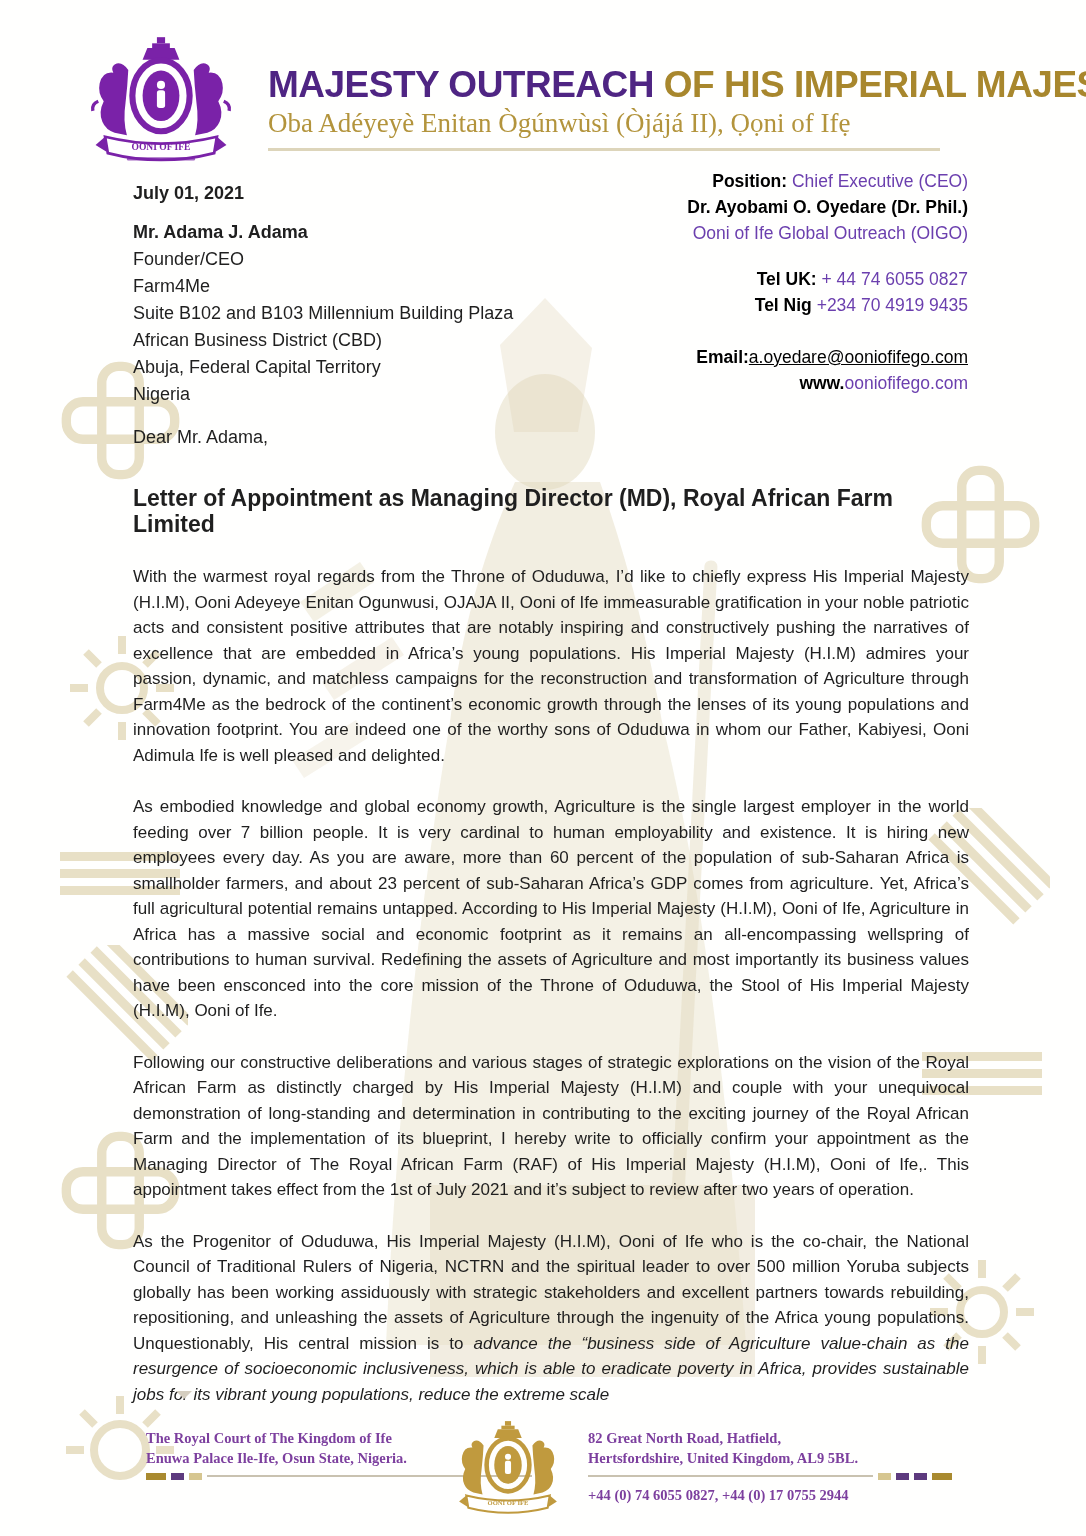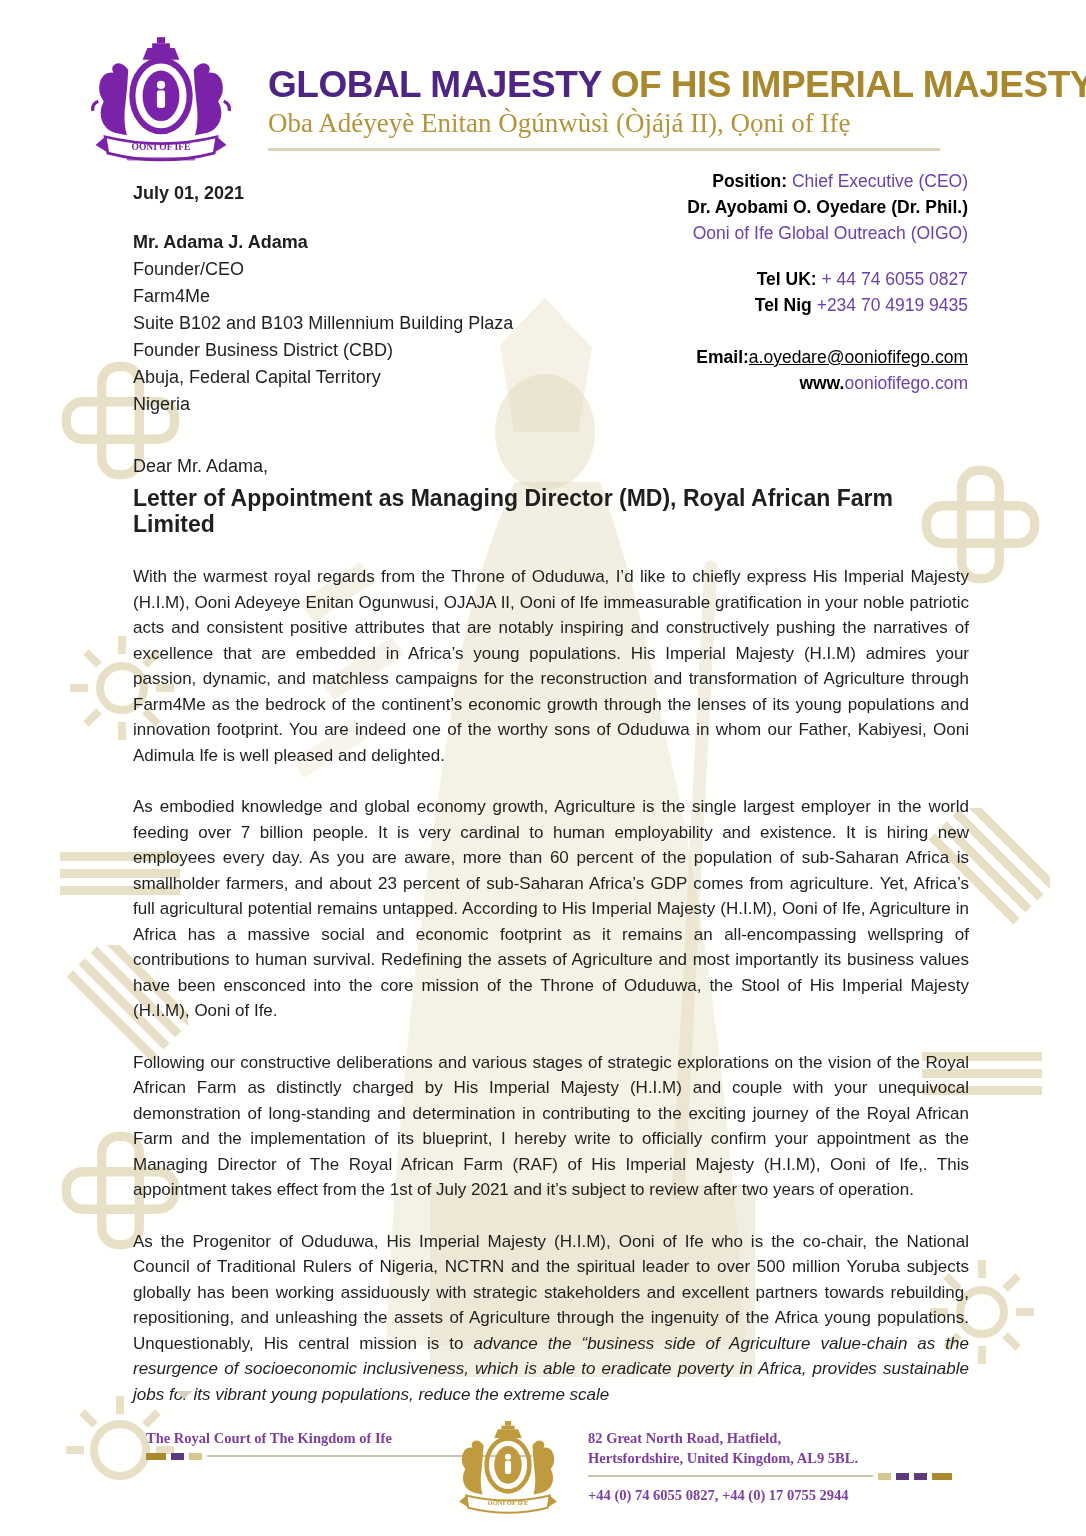--- a/index.html
+++ b/index.html
@@ -23,23 +23,23 @@
   .head-rule { width:672px; height:3px; background:#ddd5ba; margin-top:9px; }
 
   
   .contact { position:absolute; right:118px; top:168px; text-align:right; color:#6b3fae; font-size:17.5px; line-height:26px; }
   .contact .b { font-weight:bold; color:#000000; }
   .gap20 { height:20px; } .gap26 { height:26px; }
   .email-link { color:#000000; text-decoration:underline; cursor:pointer; }
 
   
   .leftcol { position:absolute; left:133px; top:180px; font-size:18px; line-height:27px; }
-  .date { font-weight:bold; margin-bottom:22px; }
+  .date { font-weight:bold; margin-bottom:12px; }
   .addr-name { font-weight:bold; }
-  .salutation { margin-top:35px; }
+  .salutation { margin-top:16px; }
 
   
   .body { position:absolute; left:133px; top:486px; width:836px; font-size:17px; line-height:25.5px; text-align:justify; }
   .subject { font-weight:bold; text-align:left; margin-bottom:27px; font-size:23px; }
   .body p { margin-bottom:26px; }
   .ital { font-style:italic; }
 
   
   .footer { position:absolute; left:0; top:1420px; width:100%; height:116px;
             font-family:"Liberation Serif", serif; font-weight:bold; color:#7c3f9e; font-size:14.5px; line-height:20px; }
@@ -185,21 +185,21 @@
           <path d="M192 148 L206 160 L190 170 Z" fill="currentColor" stroke="none"></path>
           <path d="M28 148 Q110 168 192 148 L188 172 Q110 192 32 172 Z" fill="#ffffff" stroke-width="4"></path>
           <text x="110" y="167" text-anchor="middle" font-size="14" font-weight="bold" font-family="Liberation Serif, serif" fill="currentColor" stroke="none">OONI OF IFE</text>
           <rect x="60" y="178" width="100" height="5" rx="2" fill="currentColor" opacity="0.7" stroke="none"></rect>
         </g>
       </svg>
     </div>
 
     <div class="titles">
       <div class="title-line">
-        <span class="title-purple">GLOBAL MAJESTY</span><span class="title-gold"> OF HIS IMPERIAL MAJESTY</span>
+        <span class="title-purple">MAJESTY OUTREACH</span><span class="title-gold"> OF HIS IMPERIAL MAJESTY</span>
       </div>
       <div class="subtitle">Oba Adéyeyè Enitan Ògúnwùsì (Òjájá II), Ọọni of Ifẹ</div>
       <div class="head-rule"></div>
     </div>
 
     <div class="contact">
       <div><span class="b">Position:</span><span> Chief  Executive (CEO)</span></div>
       <div class="b">Dr. Ayobami O.  Oyedare (Dr. Phil.)</div>
       <div>Ooni of Ife Global Outreach (OIGO)</div>
       <div class="gap20"></div>
@@ -209,39 +209,40 @@
       <div><span class="b">Email:</span><a class="email-link">a.oyedare@ooniofifego.com</a></div>
       <div><span class="b">www.</span><span>ooniofifego.com</span></div>
     </div>
 
     <div class="leftcol">
       <div class="date">July 01, 2021</div>
       <div class="addr-name">Mr. Adama J. Adama</div>
       <div>Founder/CEO</div>
       <div>Farm4Me</div>
       <div>Suite B102 and B103 Millennium Building Plaza</div>
-      <div>Founder Business District (CBD)</div>
+      <div>African Business District (CBD)</div>
       <div>Abuja, Federal Capital Territory</div>
       <div>Nigeria</div>
       <div class="salutation">Dear Mr. Adama,</div>
     </div>
 
     <div class="body">
       <div class="subject">Letter of Appointment as Managing Director (MD), Royal African Farm Limited</div>
       <p>With the warmest royal regards from the Throne of Oduduwa, I’d like to chiefly express His Imperial Majesty (H.I.M), Ooni Adeyeye Enitan Ogunwusi, OJAJA II, Ooni of Ife immeasurable gratification in your noble patriotic acts and consistent positive attributes that are notably inspiring and constructively pushing the narratives of excellence that are embedded in Africa’s young populations. His Imperial Majesty (H.I.M) admires your passion, dynamic, and matchless campaigns for the reconstruction and transformation of Agriculture through Farm4Me as the bedrock of the continent’s economic growth through the lenses of its young populations and innovation footprint. You are indeed one of the worthy sons of Oduduwa in whom our Father, Kabiyesi, Ooni Adimula Ife is well pleased and delighted.</p>
       <p>As embodied knowledge and global economy growth, Agriculture is the single largest employer in the world feeding over 7 billion people. It is very cardinal to human employability and existence. It is hiring new employees every day. As you are aware, more than 60 percent of the population of sub-Saharan Africa is smallholder farmers, and about 23 percent of sub-Saharan Africa’s GDP comes from agriculture. Yet, Africa’s full agricultural potential remains untapped. According to His Imperial Majesty (H.I.M), Ooni of Ife, Agriculture in Africa has a massive social and economic footprint as it remains an all-encompassing wellspring of contributions to human survival. Redefining the assets of Agriculture and most importantly its business values have been ensconced into the core mission of the Throne of Oduduwa, the Stool of His Imperial Majesty (H.I.M), Ooni of Ife.</p>
       <p>Following our constructive deliberations and various stages of strategic explorations on the vision of the Royal African Farm as distinctly charged by His Imperial Majesty (H.I.M) and couple with your unequivocal demonstration of long-standing and determination in contributing to the exciting journey of the Royal African Farm and the implementation of its blueprint, I hereby write to officially confirm your appointment as the Managing Director of The Royal African Farm (RAF) of His Imperial Majesty (H.I.M), Ooni of Ife,. This appointment takes effect from the 1st of July 2021 and it’s subject to review after two years of operation.</p>
       <p><span>As the Progenitor of Oduduwa, His Imperial Majesty (H.I.M), Ooni of Ife who is the co-chair, the National Council of Traditional Rulers of Nigeria, NCTRN and the spiritual leader to over 500 million Yoruba subjects globally has been working assiduously with strategic stakeholders and excellent partners towards rebuilding, repositioning, and unleashing the assets of Agriculture through the ingenuity of the Africa young populations. Unquestionably, His central mission is to </span><span class="ital">advance the “business side of Agriculture value-chain as the resurgence of socioeconomic inclusiveness, which is able to eradicate poverty in Africa, provides sustainable jobs for its vibrant young populations, reduce the extreme scale</span></p>
     </div>
 
     <div class="fold-mark"></div>
 
     <div class="footer">
       <div class="f-left">
         <div>The Royal Court of The Kingdom of Ife</div>
+        <div>Enuwa Palace Ile-Ife, Osun State, Nigeria.</div>
         <div class="divider">
             <div class="sq-g"></div>
             <div class="sq-p"></div>
             <div class="sq-l"></div>
             <div class="ln"></div>
           </div>
       </div>
 
       <div class="f-crest">
         <svg viewBox="0 0 220 200" width="112" height="102">

